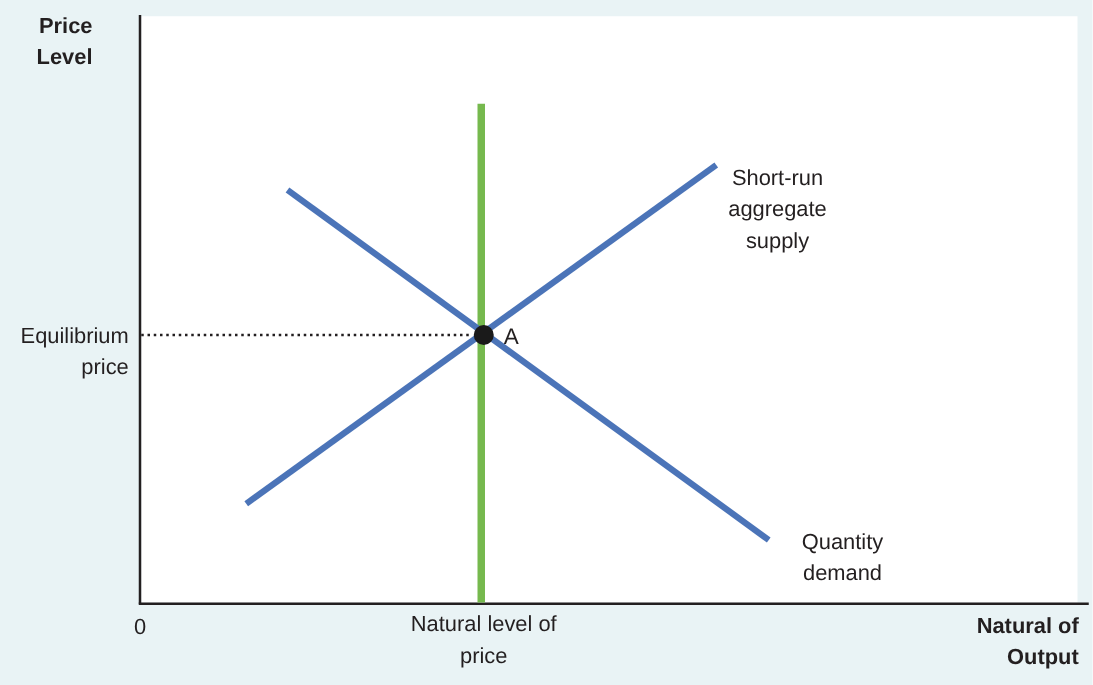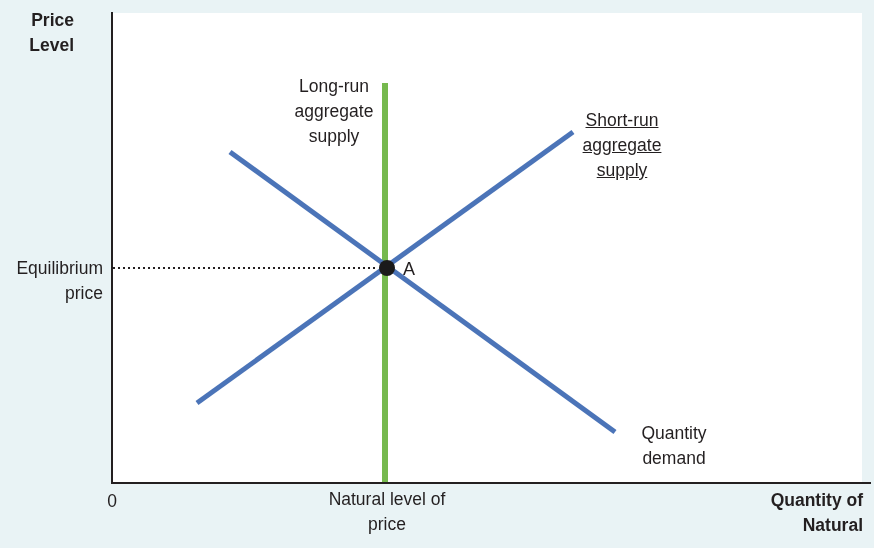--- a/index.html
+++ b/index.html
@@ -38,21 +38,21 @@
   .bold   { font-weight: 700; }
   .right  { text-align: right; }
   .center { text-align: center; }
 
   #price-level-label      { right: 800px; top: 8px;   width: 80px; }
   #equilibrium-price-label{ right: 771px; top: 256px; width: 110px; }
   #origin-label           { left: 101px;  top: 489px; width: 22px; }
   #natural-level-label    { left: 326px;  top: 487px; width: 122px; }
   #quantity-output-label  { right: 11px;  top: 488px; width: 124px; }
   #lras-label             { left: 283px;  top: 74px;  width: 102px; }
-  #sras-label             { left: 569px;  top: 108px; width: 106px; text-decoration: underline; }
+  #sras-label             { left: 569px;  top: 130px; width: 106px; }
   #ad-label               { left: 621px;  top: 421px; width: 106px; }
   #point-a-label          { left: 403px;  top: 257px; font-size: 18px; }
 </style>
 </head>
 <body>
 
 <div class="figure">
 
   <div class="plot-area"></div>
 
@@ -67,23 +67,22 @@
     </svg>
 
   <div class="lbl bold right" id="price-level-label">Price Level</div>
 
   <div class="lbl right" id="equilibrium-price-label">Equilibrium price</div>
 
   <div class="lbl center" id="origin-label">0</div>
 
   <div class="lbl center" id="natural-level-label">Natural level of price</div>
 
-  <div class="lbl bold right" id="quantity-output-label">Quantity of Natural</div>
+  <div class="lbl bold right" id="quantity-output-label">Natural of Output</div>
 
-  <div class="lbl center" id="lras-label">Long-run aggregate supply</div>
 
   <div class="lbl center" id="sras-label">Short-run aggregate supply</div>
 
   <div class="lbl center" id="ad-label">Quantity demand</div>
 
   <div class="lbl" id="point-a-label">A</div>
 
 </div>
 
 </body></html>

